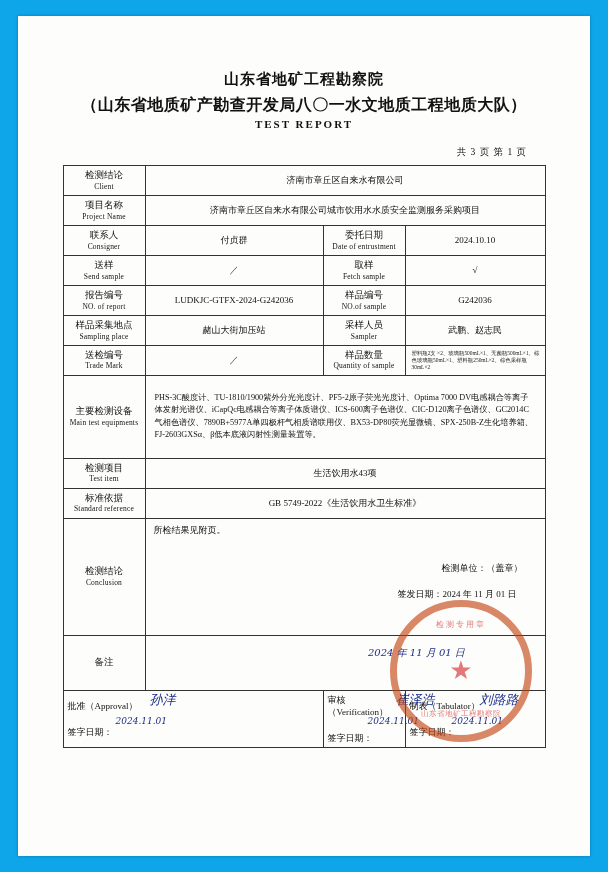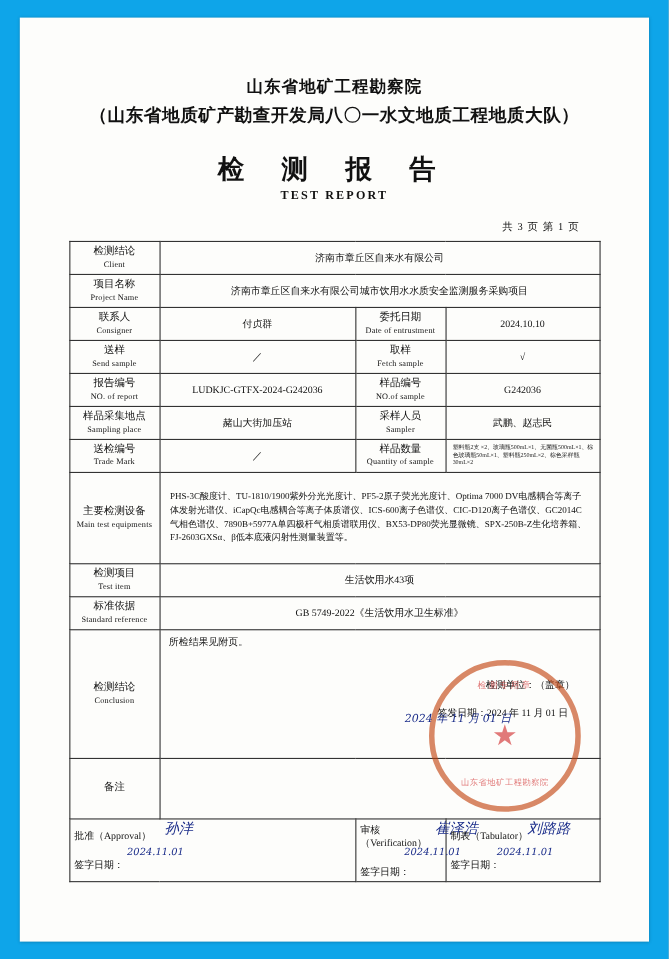--- a/index.html
+++ b/index.html
@@ -109,21 +109,20 @@
     line-height: 1.5;
     text-align: left;
     padding: 4px 5px;
     display: block;
   }
   .concl-text {
     font-size: 9px;
     display: block;
     padding-left: 4px;
     padding-top: 2px;
-    font-family: Liberation Mono, monospace;
   }
   .unit-line {
     font-size: 9px;
     display: block;
     text-align: right;
     padding-right: 18px;
     margin-top: 26px;
   }
   .date-line {
     font-size: 9px;
@@ -156,21 +155,21 @@
     top: 0px;
   }
   .hw-date {
     font-size: 9px;
     top: 24px;
   }
   .stamp {
     position: absolute;
     width: 128px;
     height: 128px;
-    border: 5px solid #c2410c;
+    border: 7px solid #c2410c;
     border-radius: 50%;
     left: 372px;
     top: 584px;
     opacity: 0.62;
     pointer-events: none;
   }
   .stamp .star {
     position: absolute;
     left: 50%;
     top: 50%;
@@ -210,21 +209,20 @@
 </style>
 </head>
 <body>
 
 <div class="page">
   <div class="sheet">
 
     <div class="header">
       <div class="org-line1">山东省地矿工程勘察院</div>
       <div class="org-line2">（山东省地质矿产勘查开发局八〇一水文地质工程地质大队）</div>
-      <div class="title-cn">检 测 报 告</div>
       <div class="title-en">TEST REPORT</div>
     </div>
 
     <div class="page-count">共 3 页 第 1 页</div>
 
     <table class="report">
       <colgroup>
         <col style="width:82px">
         <col style="width:178px">
         <col style="width:82px">

